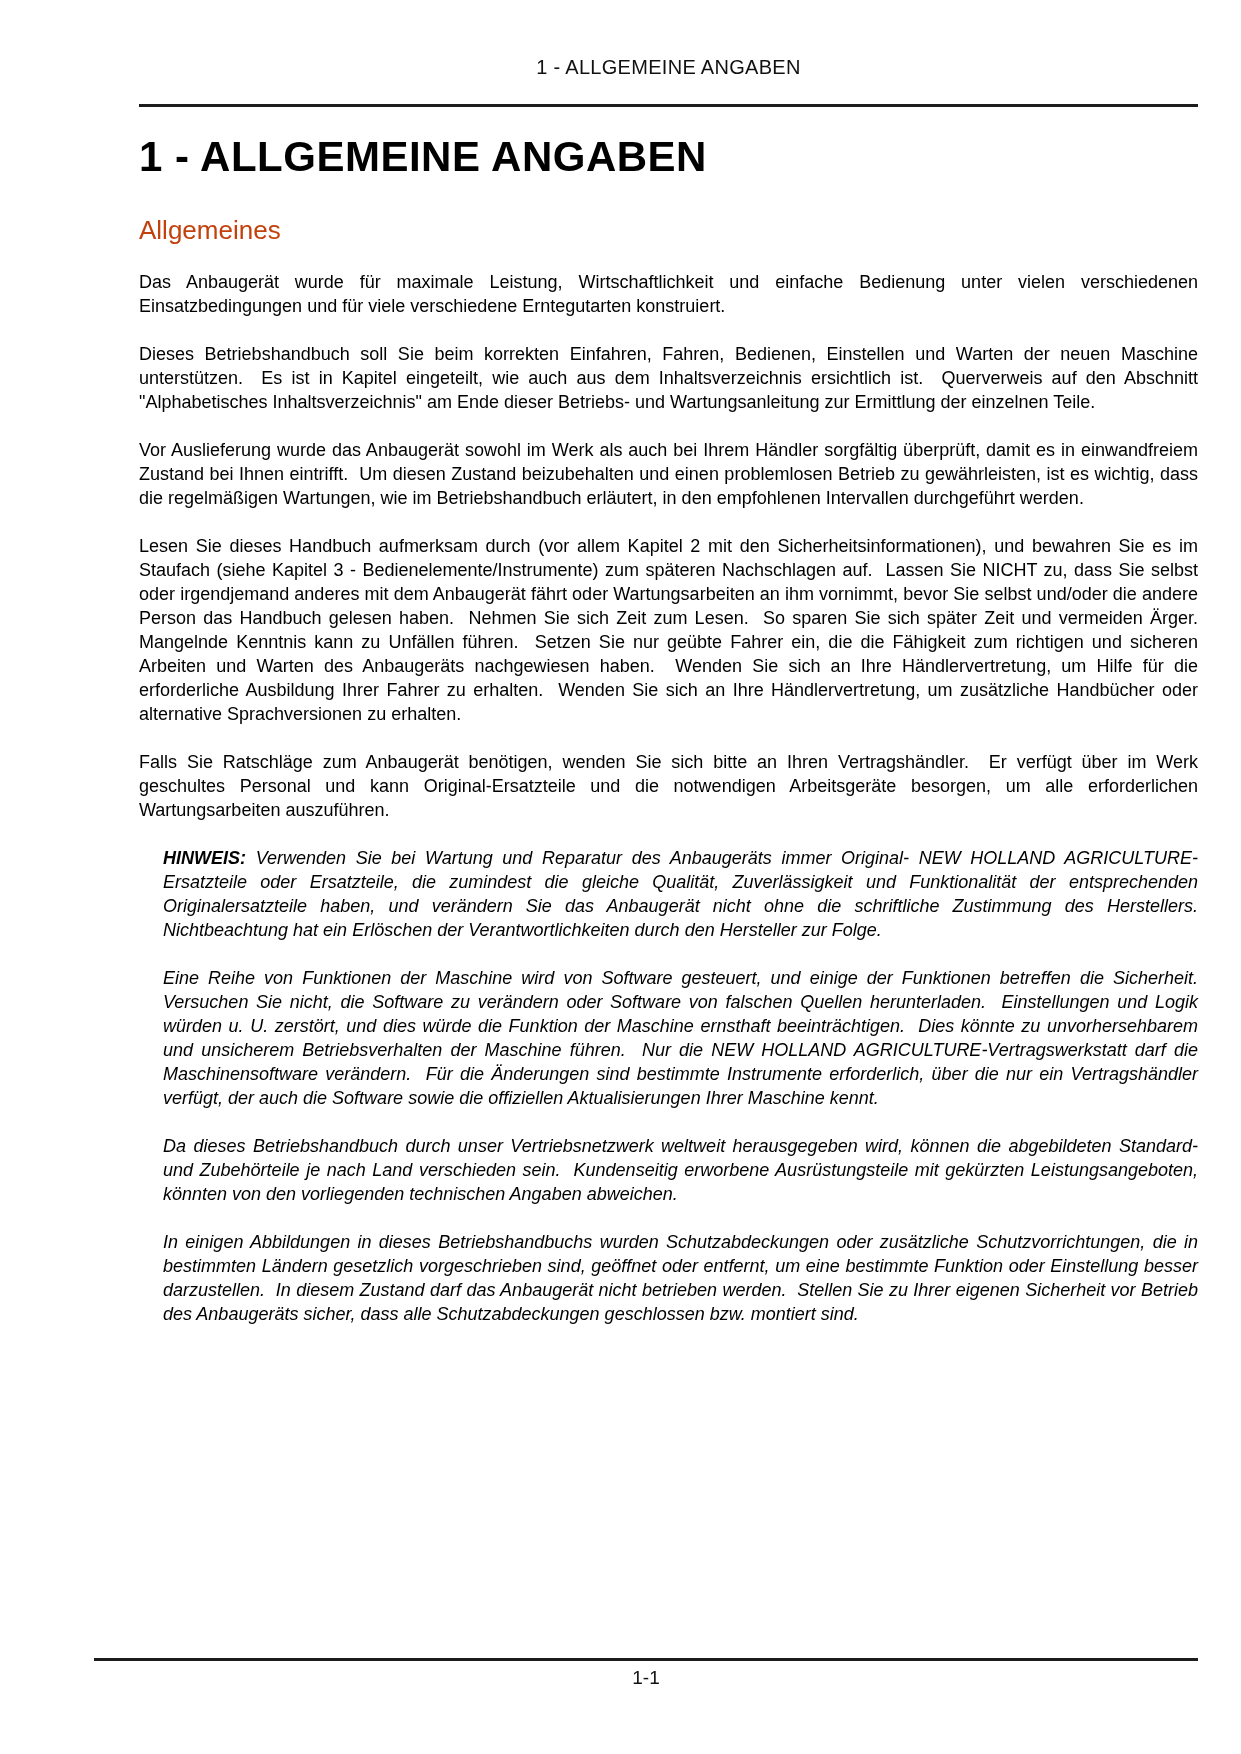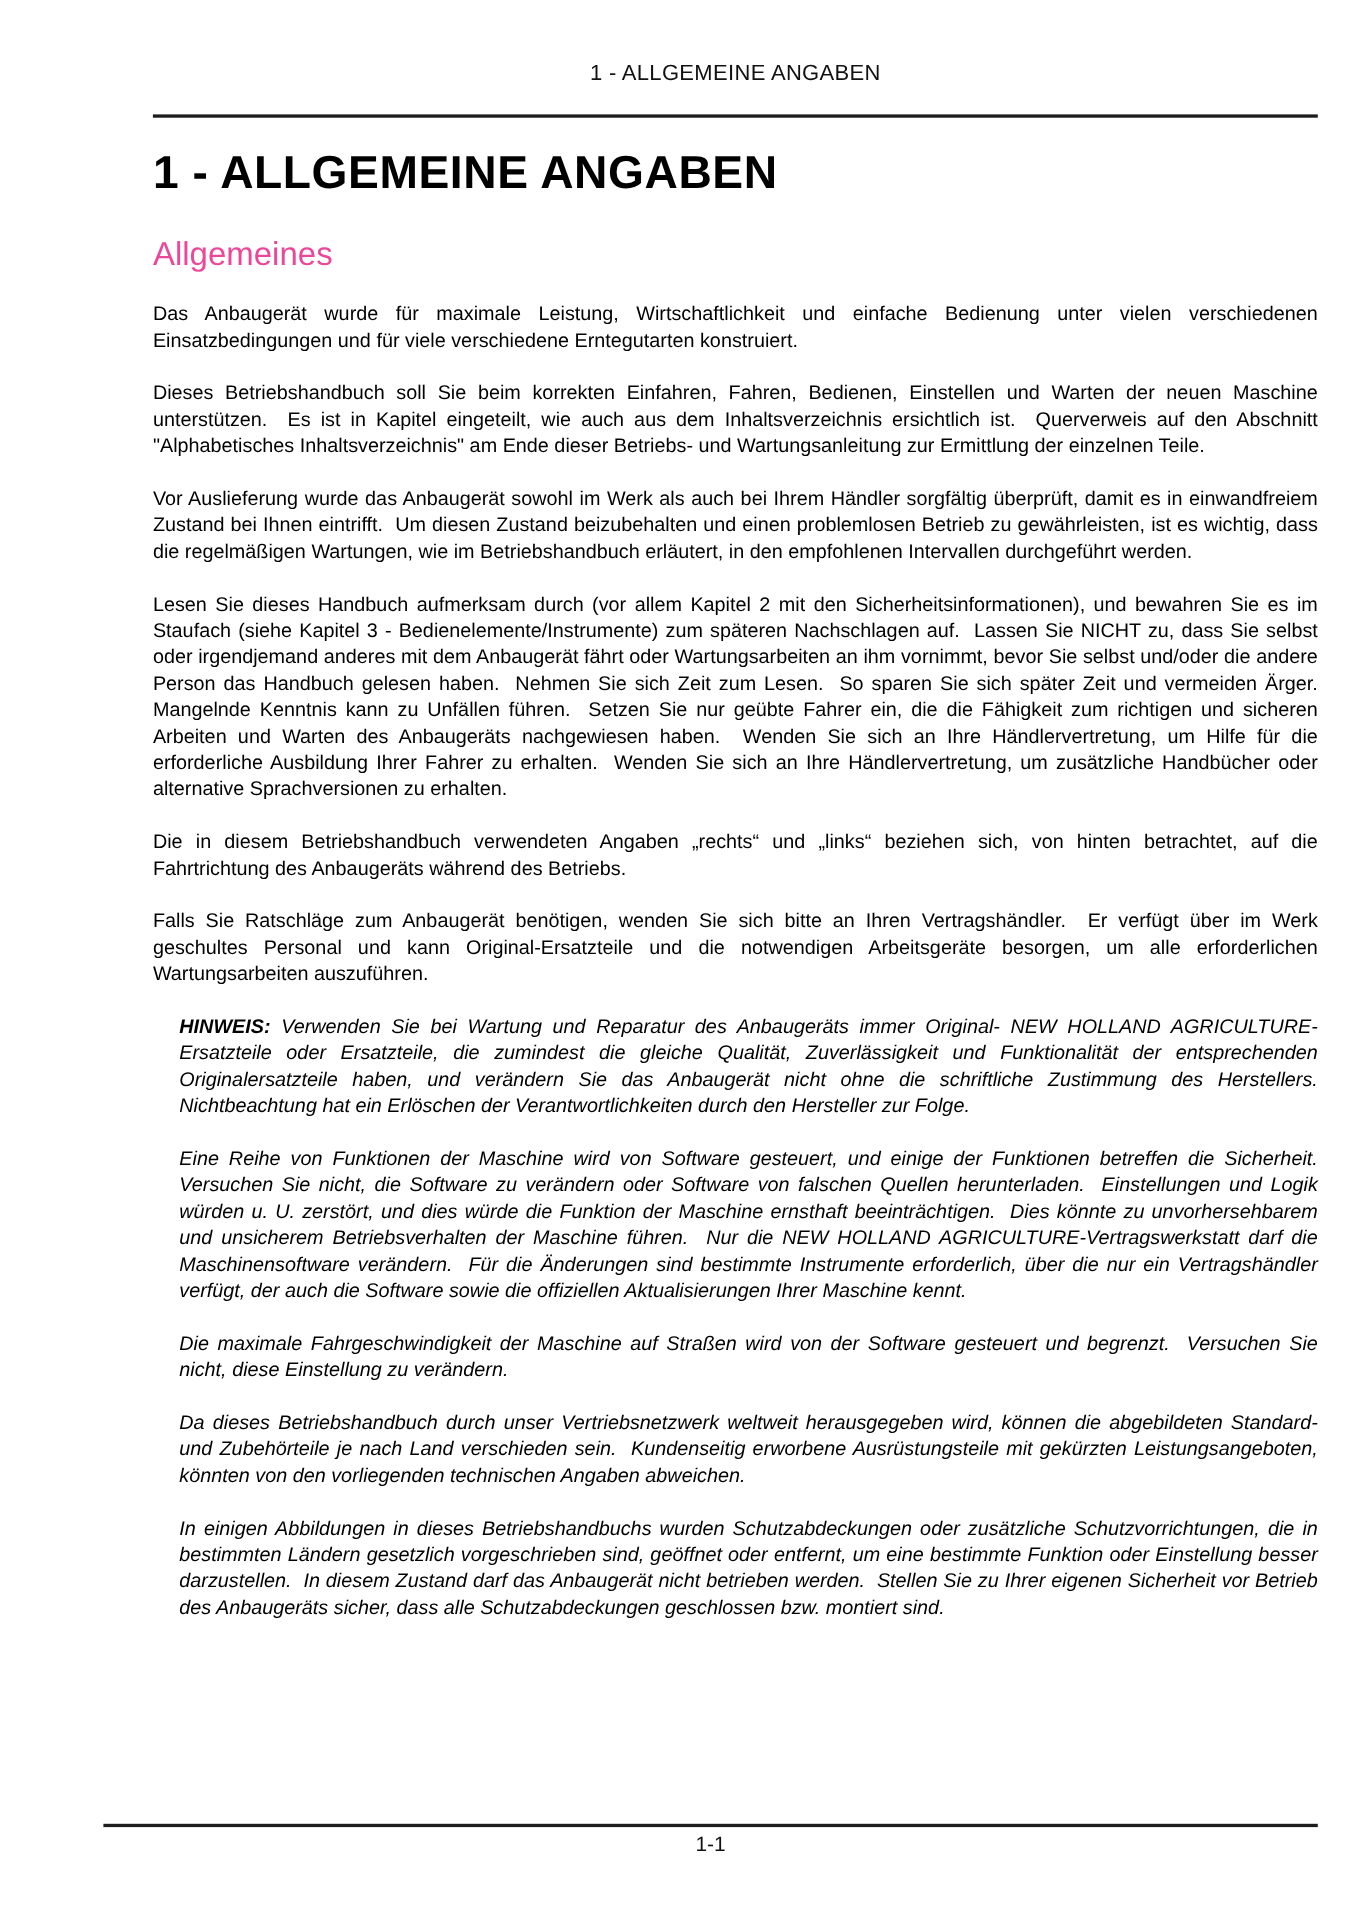--- a/index.html
+++ b/index.html
@@ -33,23 +33,23 @@
   }
   .chapter-title {
     margin: 26px 0 0 0;
     font-size: 42px;
     font-weight: bold;
     letter-spacing: 0.5px;
     color: #000;
   }
   .section-title {
     margin: 34px 0 0 0;
-    font-size: 30px;
+    font-size: 26px;
     font-weight: normal;
-    color: #ec4899;
+    color: #c2410c;
   }
   .body-copy { margin-top: 16px; }
   .body-para {
     margin: 24px 0 0 0;
     font-size: 18px;
     line-height: 24px;
     text-align: justify;
     white-space: pre-wrap;
     color: #000;
   }
@@ -88,29 +88,27 @@
     <h1 class="chapter-title">1 - ALLGEMEINE ANGABEN</h1>
 
     <h2 class="section-title">Allgemeines</h2>
 
     <div class="body-copy">
       <div>
           <p class="body-para">Das Anbaugerät wurde für maximale Leistung, Wirtschaftlichkeit und einfache Bedienung unter vielen verschiedenen Einsatzbedingungen und für viele verschiedene Erntegutarten konstruiert.</p>
           <p class="body-para">Dieses Betriebshandbuch soll Sie beim korrekten Einfahren, Fahren, Bedienen, Einstellen und Warten der neuen Maschine unterstützen.  Es ist in Kapitel eingeteilt, wie auch aus dem Inhaltsverzeichnis ersichtlich ist.  Querverweis auf den Abschnitt "Alphabetisches Inhaltsverzeichnis" am Ende dieser Betriebs- und Wartungsanleitung zur Ermittlung der einzelnen Teile.</p>
           <p class="body-para">Vor Auslieferung wurde das Anbaugerät sowohl im Werk als auch bei Ihrem Händler sorgfältig überprüft, damit es in einwandfreiem Zustand bei Ihnen eintrifft.  Um diesen Zustand beizubehalten und einen problemlosen Betrieb zu gewährleisten, ist es wichtig, dass die regelmäßigen Wartungen, wie im Betriebshandbuch erläutert, in den empfohlenen Intervallen durchgeführt werden.</p>
           <p class="body-para">Lesen Sie dieses Handbuch aufmerksam durch (vor allem Kapitel 2 mit den Sicherheitsinformationen), und bewahren Sie es im Staufach (siehe Kapitel 3 - Bedienelemente/Instrumente) zum späteren Nachschlagen auf.  Lassen Sie NICHT zu, dass Sie selbst oder irgendjemand anderes mit dem Anbaugerät fährt oder Wartungsarbeiten an ihm vornimmt, bevor Sie selbst und/oder die andere Person das Handbuch gelesen haben.  Nehmen Sie sich Zeit zum Lesen.  So sparen Sie sich später Zeit und vermeiden Ärger.  Mangelnde Kenntnis kann zu Unfällen führen.  Setzen Sie nur geübte Fahrer ein, die die Fähigkeit zum richtigen und sicheren Arbeiten und Warten des Anbaugeräts nachgewiesen haben.  Wenden Sie sich an Ihre Händlervertretung, um Hilfe für die erforderliche Ausbildung Ihrer Fahrer zu erhalten.  Wenden Sie sich an Ihre Händlervertretung, um zusätzliche Handbücher oder alternative Sprachversionen zu erhalten.</p>
-          <p class="body-para">Die in diesem Betriebshandbuch verwendeten Angaben „rechts“ und „links“ beziehen sich, von hinten betrachtet, auf die Fahrtrichtung des Anbaugeräts während des Betriebs.</p>
           <p class="body-para">Falls Sie Ratschläge zum Anbaugerät benötigen, wenden Sie sich bitte an Ihren Vertragshändler.  Er verfügt über im Werk geschultes Personal und kann Original-Ersatzteile und die notwendigen Arbeitsgeräte besorgen, um alle erforderlichen Wartungsarbeiten auszuführen.</p>
         </div>
 
       <p class="body-para italic"><span class="note-label">HINWEIS:</span> <span>Verwenden Sie bei Wartung und Reparatur des Anbaugeräts immer Original- NEW HOLLAND AGRICULTURE-Ersatzteile oder Ersatzteile, die zumindest die gleiche Qualität, Zuverlässigkeit und Funktionalität der entsprechenden Originalersatzteile haben, und verändern Sie das Anbaugerät nicht ohne die schriftliche Zustimmung des Herstellers.  Nichtbeachtung hat ein Erlöschen der Verantwortlichkeiten durch den Hersteller zur Folge.</span></p>
 
       <div class="italic-block">
           <p class="body-para italic">Eine Reihe von Funktionen der Maschine wird von Software gesteuert, und einige der Funktionen betreffen die Sicherheit.  Versuchen Sie nicht, die Software zu verändern oder Software von falschen Quellen herunterladen.  Einstellungen und Logik würden u. U. zerstört, und dies würde die Funktion der Maschine ernsthaft beeinträchtigen.  Dies könnte zu unvorhersehbarem und unsicherem Betriebsverhalten der Maschine führen.  Nur die NEW HOLLAND AGRICULTURE-Vertragswerkstatt darf die Maschinensoftware verändern.  Für die Änderungen sind bestimmte Instrumente erforderlich, über die nur ein Vertragshändler verfügt, der auch die Software sowie die offiziellen Aktualisierungen Ihrer Maschine kennt.</p>
-          <p class="body-para italic">Die maximale Fahrgeschwindigkeit der Maschine auf Straßen wird von der Software gesteuert und begrenzt.  Versuchen Sie nicht, diese Einstellung zu verändern.</p>
           <p class="body-para italic">Da dieses Betriebshandbuch durch unser Vertriebsnetzwerk weltweit herausgegeben wird, können die abgebildeten Standard- und Zubehörteile je nach Land verschieden sein.  Kundenseitig erworbene Ausrüstungsteile mit gekürzten Leistungsangeboten, könnten von den vorliegenden technischen Angaben abweichen.</p>
           <p class="body-para italic">In einigen Abbildungen in dieses Betriebshandbuchs wurden Schutzabdeckungen oder zusätzliche Schutzvorrichtungen, die in bestimmten Ländern gesetzlich vorgeschrieben sind, geöffnet oder entfernt, um eine bestimmte Funktion oder Einstellung besser darzustellen.  In diesem Zustand darf das Anbaugerät nicht betrieben werden.  Stellen Sie zu Ihrer eigenen Sicherheit vor Betrieb des Anbaugeräts sicher, dass alle Schutzabdeckungen geschlossen bzw. montiert sind.</p>
         </div>
     </div>
   </div>
 
   <div class="footer">
     <hr class="footer-rule">
     <div class="page-number">1-1</div>
   </div>

